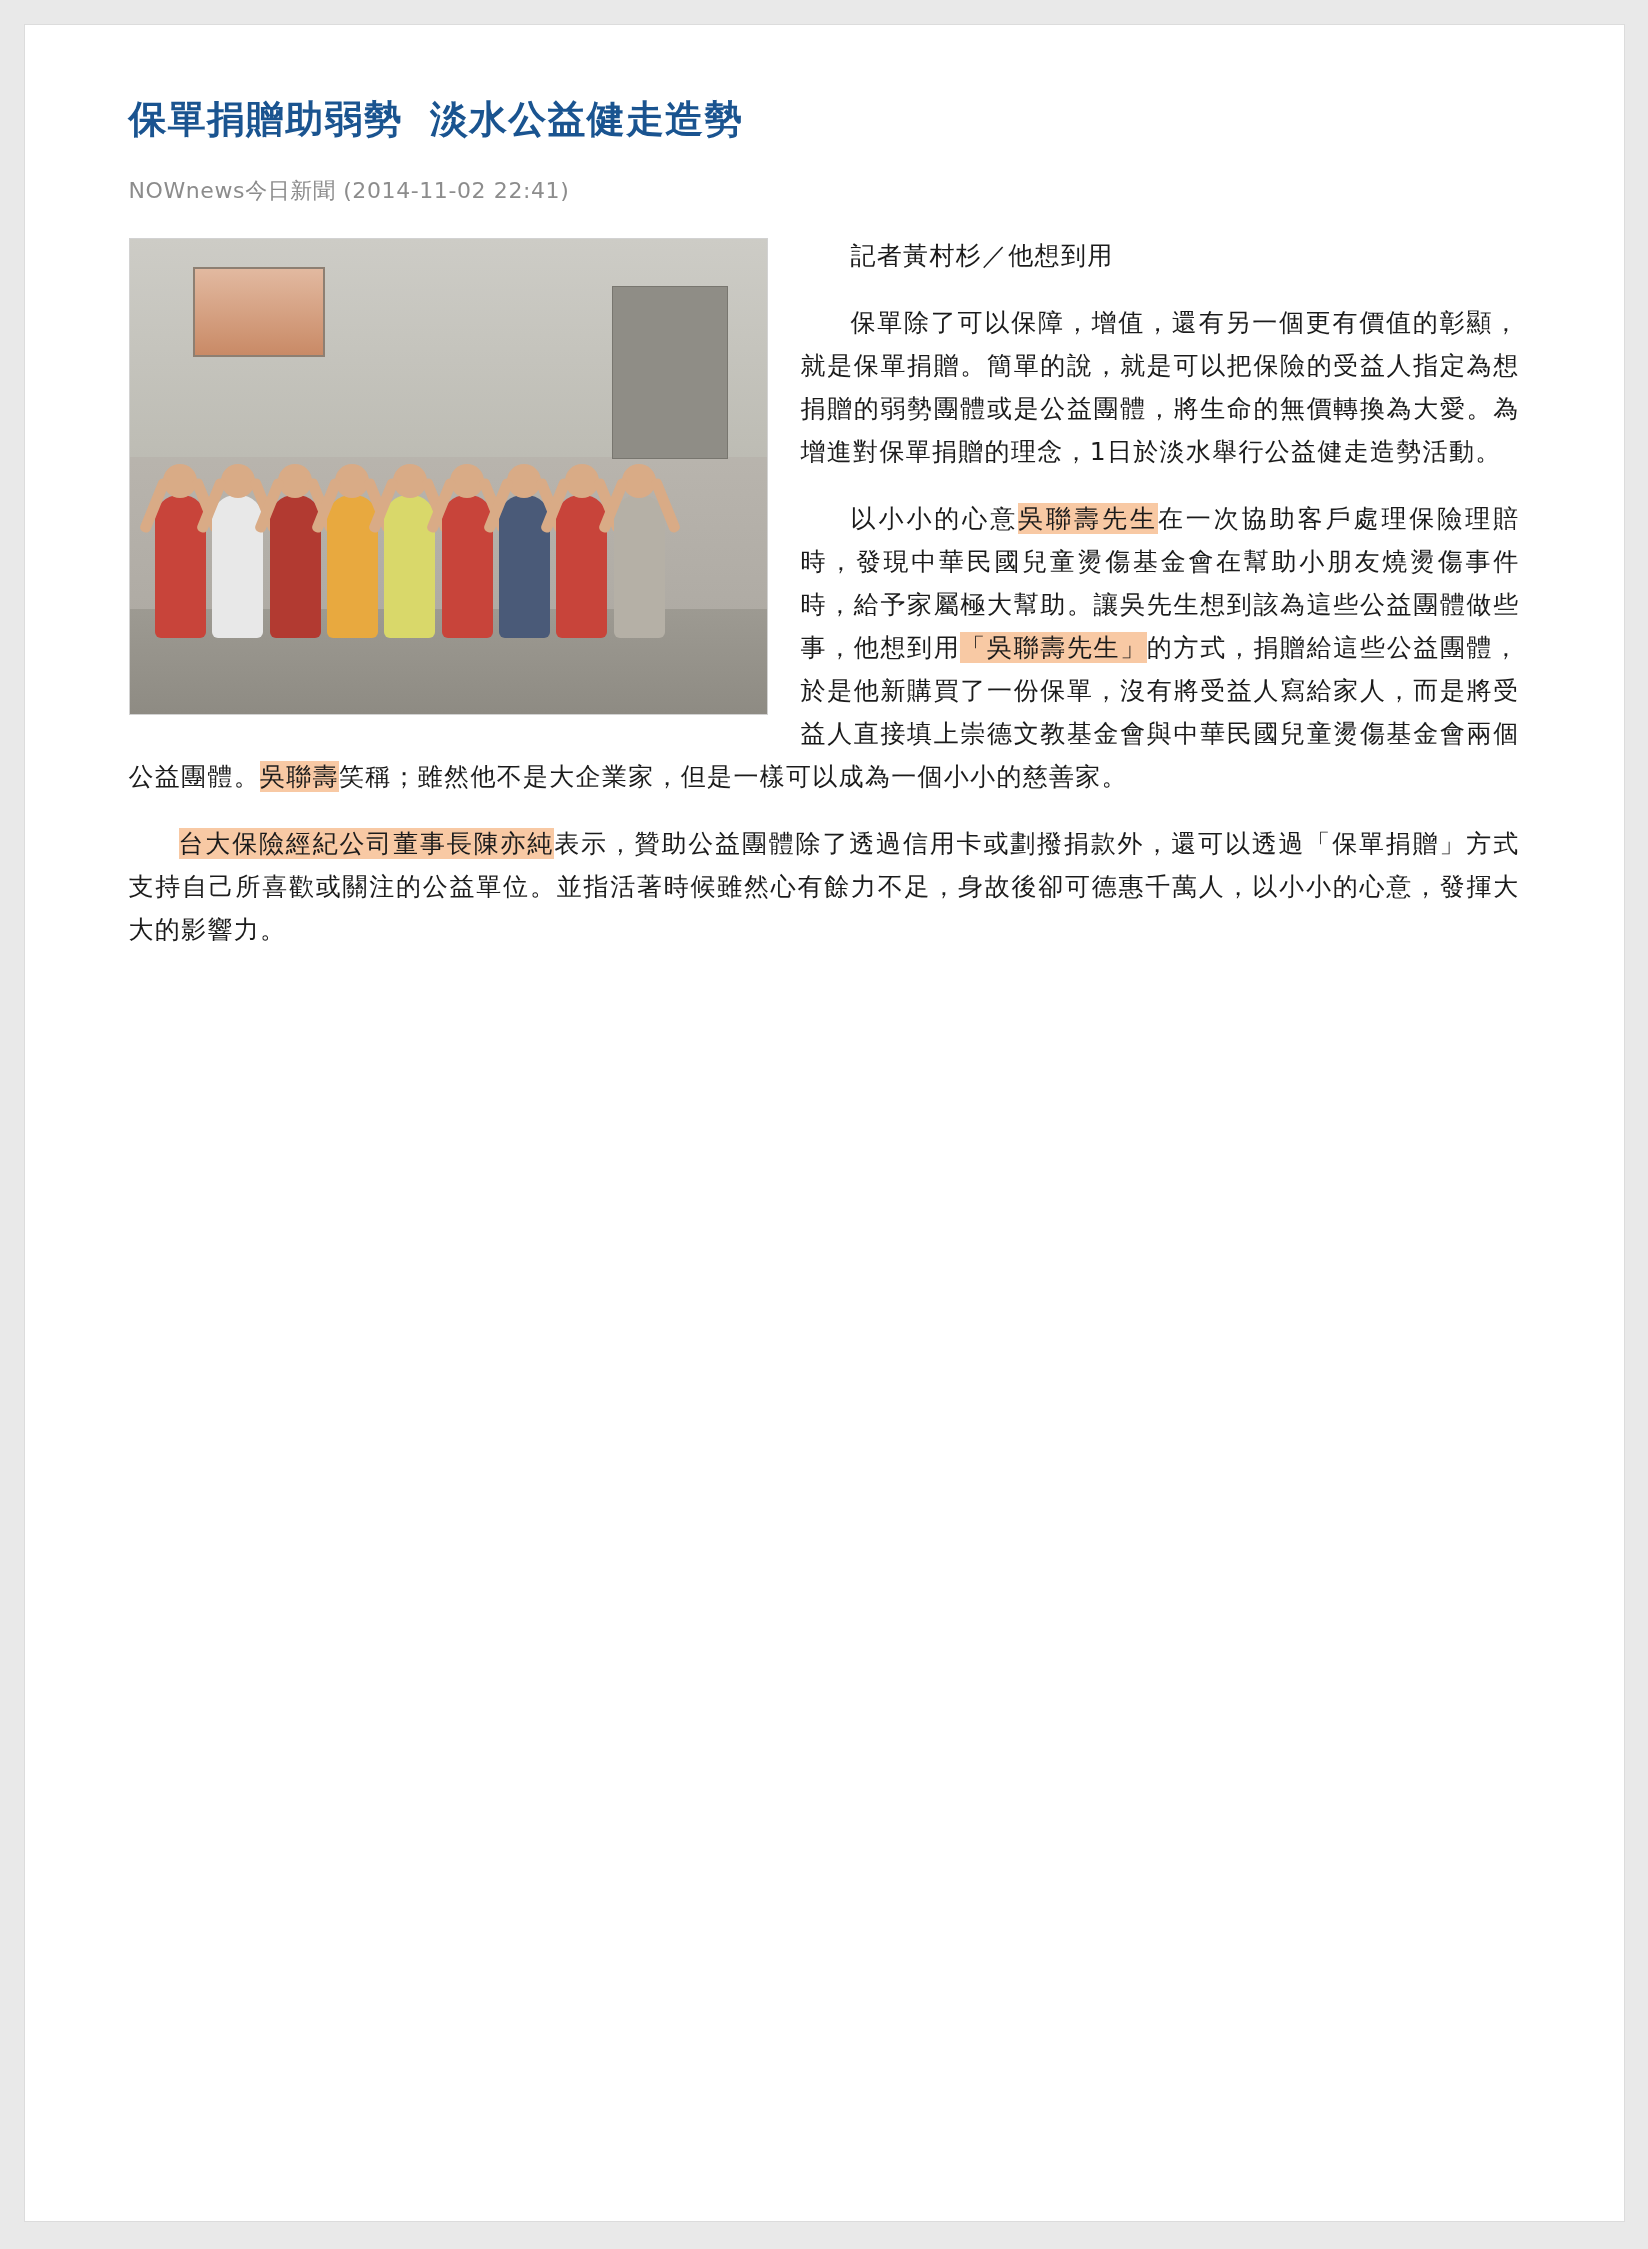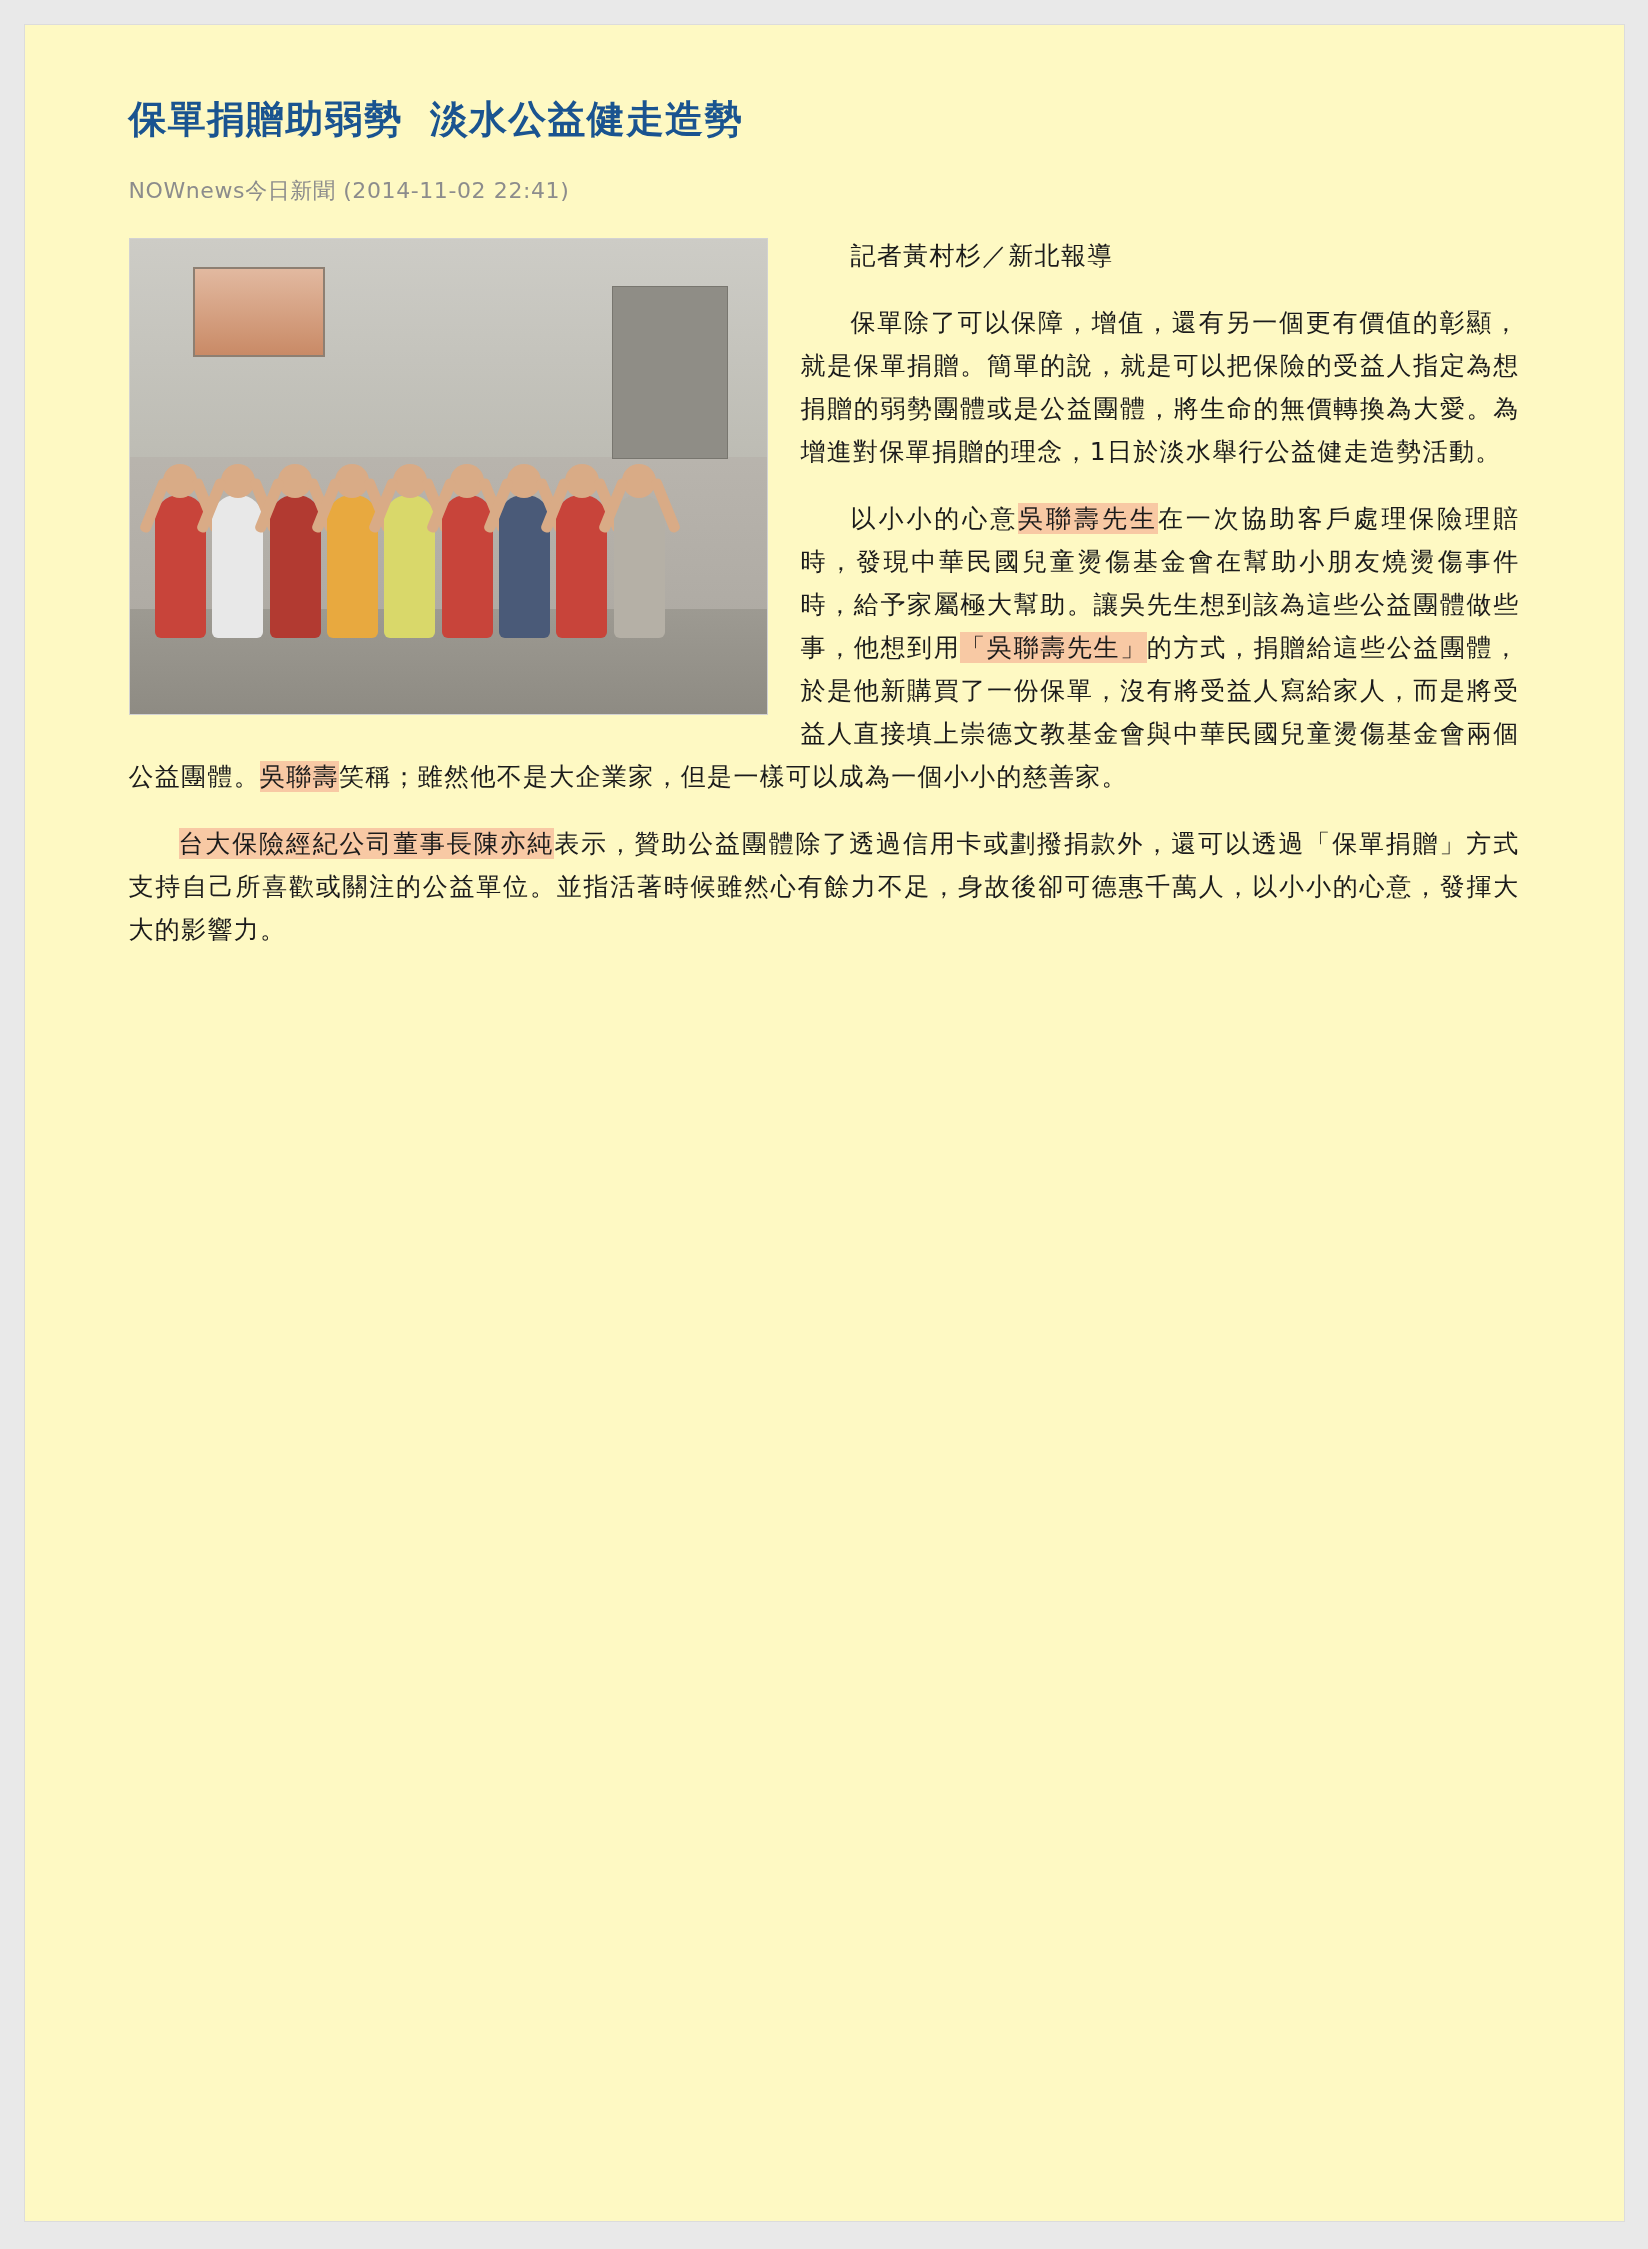--- a/index.html
+++ b/index.html
@@ -5,21 +5,21 @@
   html, body {
     margin: 0;
     padding: 0;
     background: #e9e9e9;
   }
   body {
     width: 1648px;
     font-family: "Liberation Sans", sans-serif;
   }
   .page {
-    background: #fef9c3;
+    background: #ffffff;
     margin: 24px auto 0 auto;
     width: 1601px;
     min-height: 2198px;
     box-sizing: border-box;
     padding: 71px 104px 71px 104px;
     border: 0.6px solid #dcdcdc;
   }
   .article-title {
     color: #1a5490;
     font-size: 38px;
@@ -176,21 +176,21 @@
             <span class="ph-arm r"></span>
           </div>
         <div class="ph-person" style="left:76%; background:#b5b0a6;">
             <span class="ph-head"></span>
             <span class="ph-arm l"></span>
             <span class="ph-arm r"></span>
           </div>
       </div>
     </div>
 
-    <p class="para">記者黃村杉／新北報導</p>
+    <p class="para">記者黃村杉／他想到用</p>
 
     <p class="para">保單除了可以保障，增值，還有另一個更有價值的彰顯，就是保單捐贈。簡單的說，就是可以把保險的受益人指定為想捐贈的弱勢團體或是公益團體，將生命的無價轉換為大愛。為增進對保單捐贈的理念，1日於淡水舉行公益健走造勢活動。</p>
 
     <p class="para"><span>以小小的心意</span><span class="hl">吳聯壽先生</span><span>在一次協助客戶處理保險理賠時，發現中華民國兒童燙傷基金會在幫助小朋友燒燙傷事件時，給予家屬極大幫助。讓吳先生想到該為這些公益團體做些事，他想到用</span><span class="hl">「吳聯壽先生」</span><span>的方式，捐贈給這些公益團體，於是他新購買了一份保單，沒有將受益人寫給家人，而是將受益人直接填上崇德文教基金會與中華民國兒童燙傷基金會兩個公益團體。</span><span class="hl">吳聯壽</span><span>笑稱；雖然他不是大企業家，但是一樣可以成為一個小小的慈善家。</span></p>
 
 
     <p class="para"><span class="hl">台大保險經紀公司董事長陳亦純</span><span>表示，贊助公益團體除了透過信用卡或劃撥捐款外，還可以透過「保單捐贈」方式支持自己所喜歡或關注的公益單位。並指活著時候雖然心有餘力不足，身故後卻可德惠千萬人，以小小的心意，發揮大大的影響力。</span></p>
 
   </div>
 </div>

